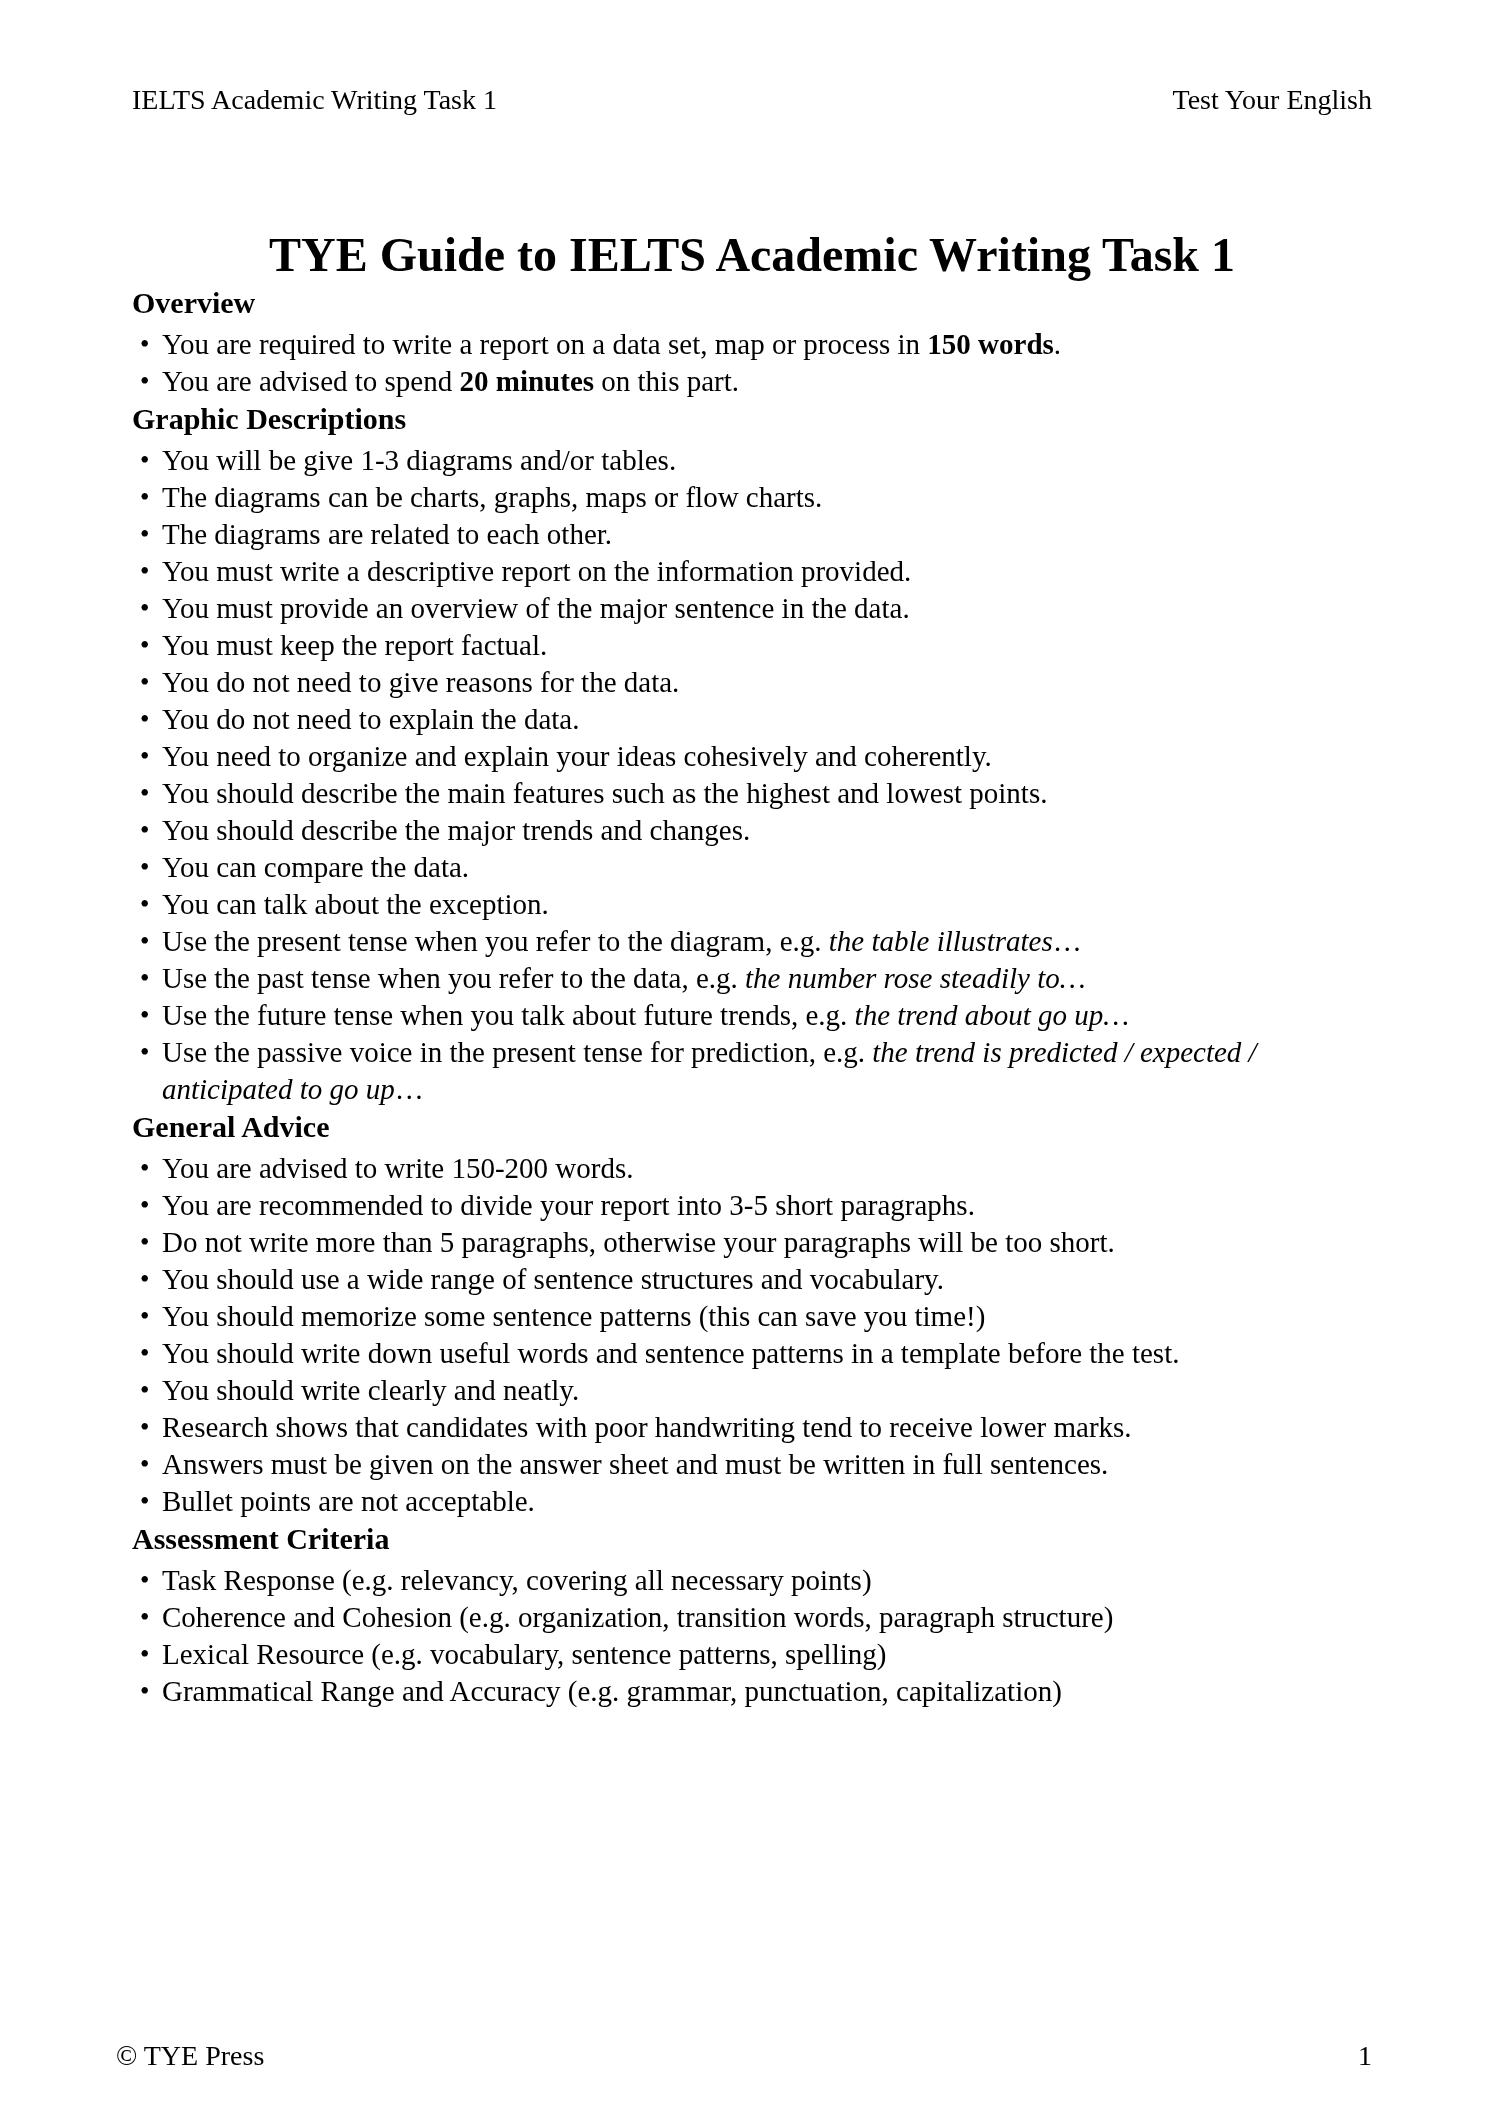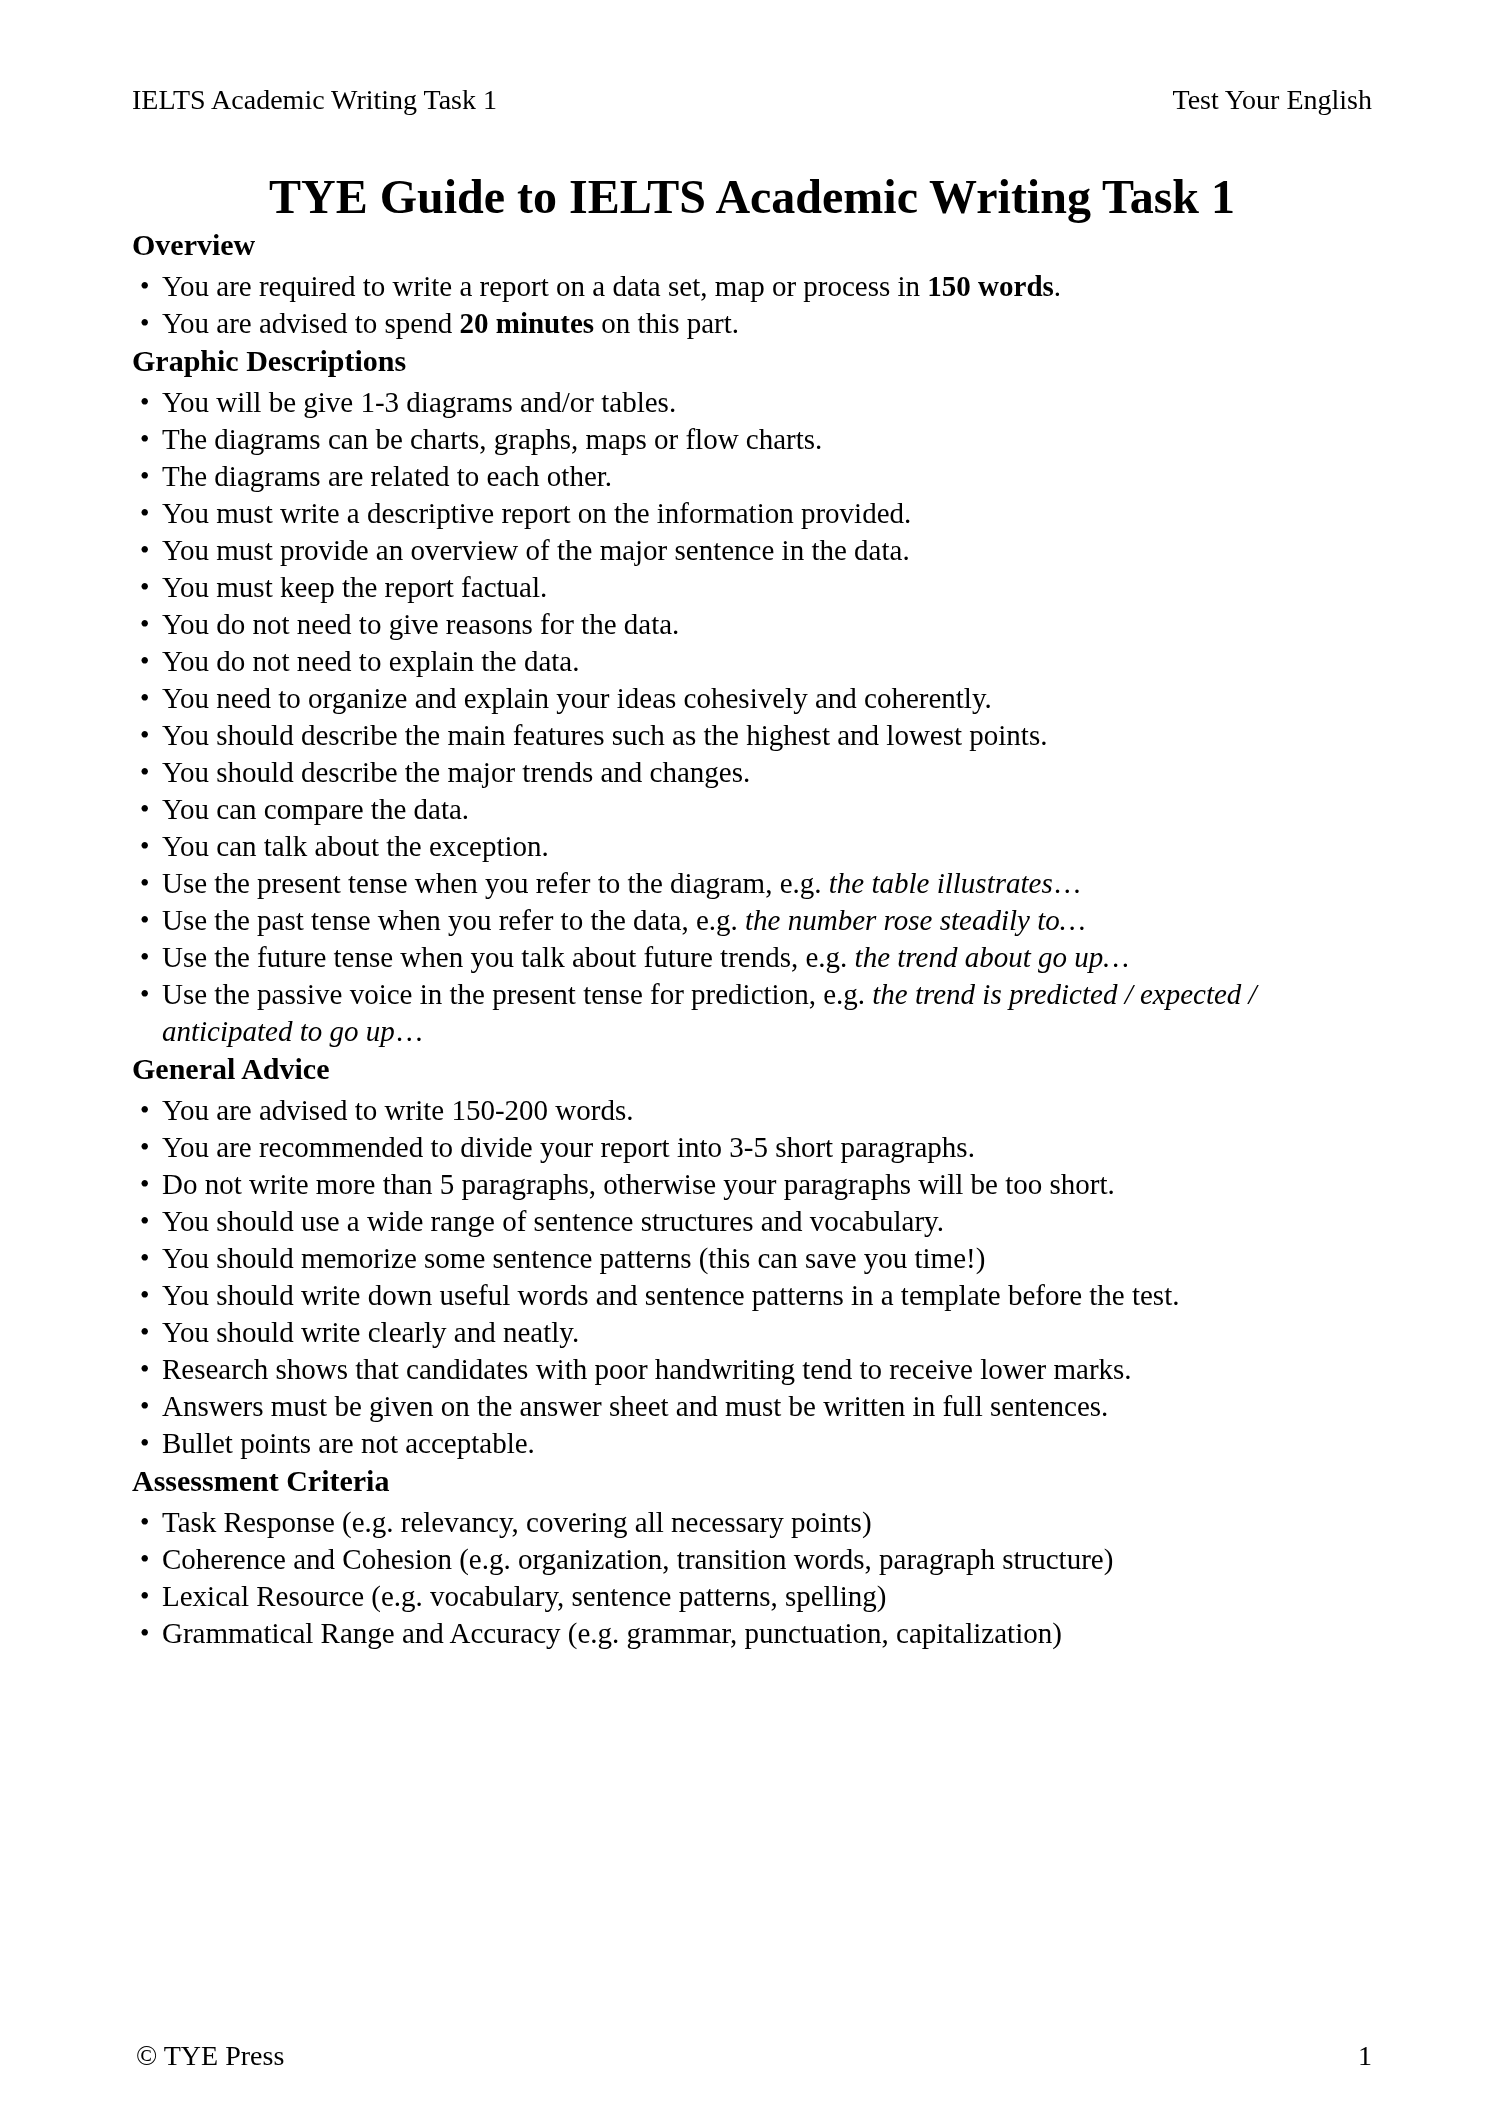--- a/index.html
+++ b/index.html
@@ -20,21 +20,21 @@
     display: flex;
     justify-content: space-between;
     font-size: 28px;
     line-height: 36px;
   }
   .doc-title {
     text-align: center;
     font-weight: 700;
     font-size: 48px;
     line-height: 58px;
-    margin-top: 50px;
+    margin-top: 108px;
   }
   .section-heading {
     font-size: 30px;
     line-height: 37px;
     font-weight: 700;
   }
   #sections section:first-child .section-heading {
   }
   .bullet-list {
     list-style: none;
@@ -49,21 +49,21 @@
   .bullet-marker {
     position: absolute;
     left: -22px;
     top: 0;
     font-size: 27px;
   }
   .b { font-weight: 700; }
   .i { font-style: italic; font-family: Liberation Serif, serif; }
   .page-footer {
     position: absolute;
-    left: 136px;
+    left: 116px;
     right: 128px;
     bottom: 48px;
     display: flex;
     justify-content: space-between;
     font-size: 28px;
     line-height: 36px;
   }
 </style>
 </head>
 <body>

